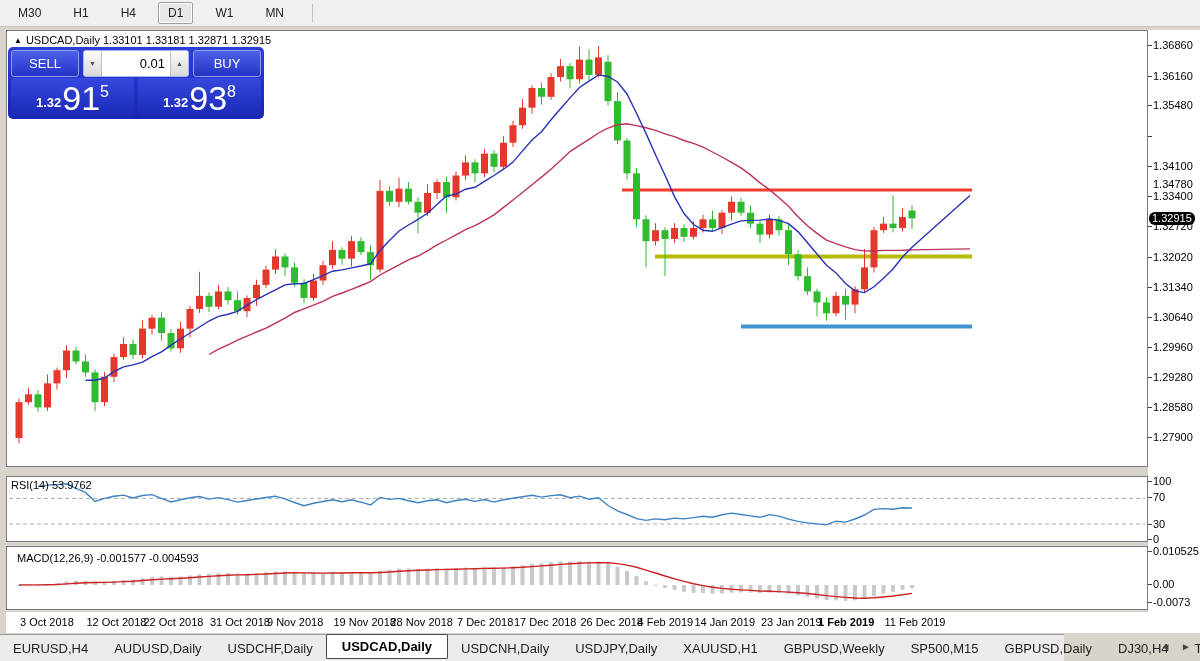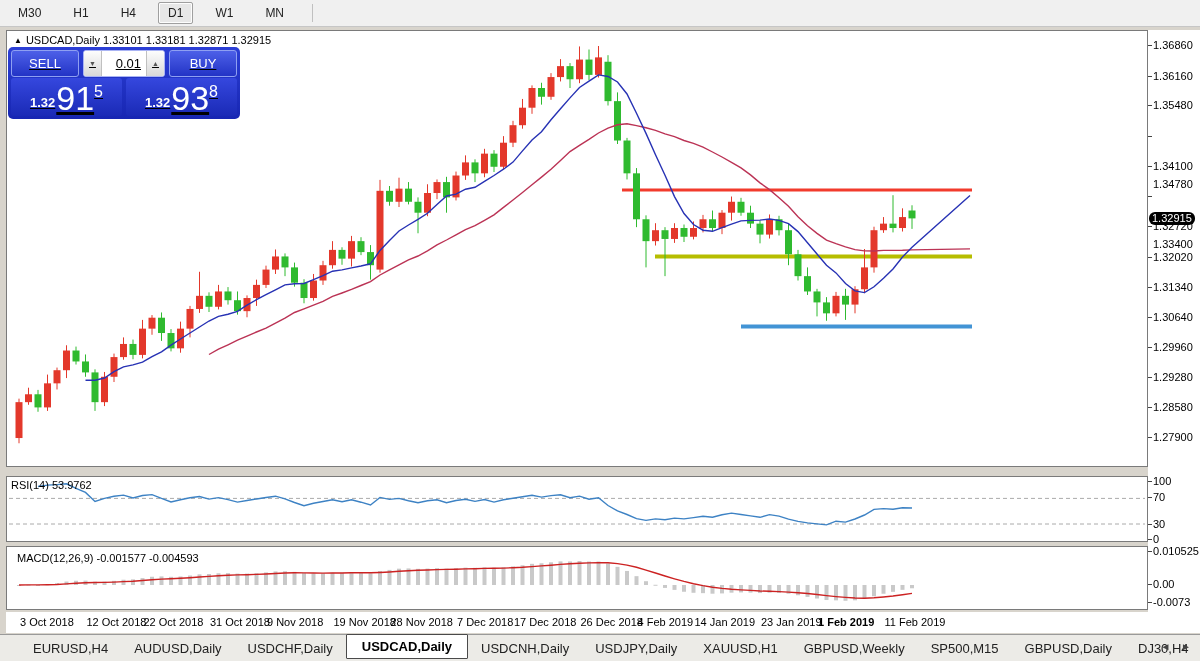--- a/index.html
+++ b/index.html
@@ -39,22 +39,22 @@
     position:absolute;font-size:11px;color:#000;white-space:nowrap;z-index:5;
   }
   #chart-header{left:14px;top:34px;}
   #chart-header .arr{font-size:8px;vertical-align:1px;margin-right:4px;}
   #rsi-title{left:11px;top:479px;}
   #macd-title{left:11px;top:552px;padding-left:6px;}
   .date-label{position:absolute;top:616px;font-size:11px;color:#000;white-space:nowrap;}
   svg{position:absolute;left:0;top:0;overflow:visible;}
   
   #trade-widget{
-    position:absolute;left:8px;top:47px;width:232px;height:72px;z-index:6;
-    background:linear-gradient(#2c3fd6,#1726b2);border-radius:5px;padding:3px;box-sizing:border-box;text-decoration:underline;
+    position:absolute;left:8px;top:47px;width:256px;height:72px;z-index:6;
+    background:linear-gradient(#2c3fd6,#1726b2);border-radius:5px;padding:3px;box-sizing:border-box;
   }
   .tw-row1{display:flex;height:25px;}
   .tw-btn{
     width:66px;height:25px;border:1px solid #8fa0f2;border-radius:3px;color:#fff;
     font-size:13px;display:flex;align-items:center;justify-content:center;
     background:linear-gradient(#4d60e8,#2334c6);cursor:pointer;
   }
   .tw-vol{flex:1;display:flex;margin:0 4px;height:25px;border:1px solid #aab4f4;border-radius:3px;overflow:hidden;background:#fff;}
   .tw-spin{width:17px;background:linear-gradient(#fdfdfd,#d8d8d8);border:0;color:#555;font-size:7px;
     display:flex;align-items:center;justify-content:center;cursor:pointer;}
@@ -67,22 +67,22 @@
     flex:1;border-radius:3px;background:linear-gradient(#3547de,#1a2ab6);
     display:flex;align-items:flex-end;justify-content:center;color:#fff;padding-bottom:2px;
   }
   .tw-price .small{font-size:13px;font-weight:bold;margin:0 1px 4px 0;}
   .tw-price .big{font-size:34px;line-height:32px;font-weight:400;}
   .tw-price .sup{font-size:16px;line-height:16px;margin-bottom:14px;}
   .tw-price.sell{margin-right:2px;}
   .tw-price.buy{margin-left:2px;}
   
   #tabbar{
-    position:absolute;left:0;top:634px;width:1200px;height:27px;background:#ecebe7;
-    border-top:1px solid #9a9a9a;display:flex;align-items:center;padding-left:20px;box-sizing:border-box;
+    position:absolute;left:0;top:634px;width:1064px;height:27px;background:#ecebe7;
+    border-top:1px solid #9a9a9a;display:flex;align-items:center;padding-left:0;box-sizing:border-box;
   }
   .tab{
     font-size:13px;color:#222;padding:4px 13px;white-space:nowrap;cursor:pointer;line-height:15px;
   }
   .tab.active{
     background:#fff;border:1px solid #4a4a4a;font-weight:bold;color:#000;
     padding:4px 15px;margin-top:-3px;border-radius:1px;
   }
   .tab-sep{width:1px;height:15px;background:#a8a8a8;}
   #tab-arrows{position:absolute;right:5px;top:641px;font-size:10px;color:#444;letter-spacing:4px;cursor:pointer;}
@@ -469,21 +469,21 @@
 <div class="axis-label" style="top: 39.0071px;">1.36860</div>
 <div class="axis-tick" style="top: 45.0071px;"></div>
 <div class="axis-label" style="top: 69.6339px;">1.36160</div>
 <div class="axis-tick" style="top: 75.6339px;"></div>
 <div class="axis-label" style="top: 99.3856px;">1.35480</div>
 <div class="axis-tick" style="top: 105.386px;"></div>
 <div class="axis-label" style="top: 130.012px; margin-top: 48px;">1.34780</div>
 <div class="axis-tick" style="top: 136.012px;"></div>
 <div class="axis-label" style="top: 159.764px;">1.34100</div>
 <div class="axis-tick" style="top: 165.764px;"></div>
-<div class="axis-label" style="top: 190.391px; margin-top: 48px;">1.33400</div>
+<div class="axis-label" style="top: 190.391px;">1.33400</div>
 <div class="axis-tick" style="top: 196.391px;"></div>
 <div class="axis-label" style="top: 220.142px;">1.32720</div>
 <div class="axis-tick" style="top: 226.142px;"></div>
 <div class="axis-label" style="top: 250.769px;">1.32020</div>
 <div class="axis-tick" style="top: 256.769px;"></div>
 <div class="axis-label" style="top: 280.521px;">1.31340</div>
 <div class="axis-tick" style="top: 286.521px;"></div>
 <div class="axis-label" style="top: 311.148px;">1.30640</div>
 <div class="axis-tick" style="top: 317.148px;"></div>
 <div class="axis-label" style="top: 340.899px;">1.29960</div>

